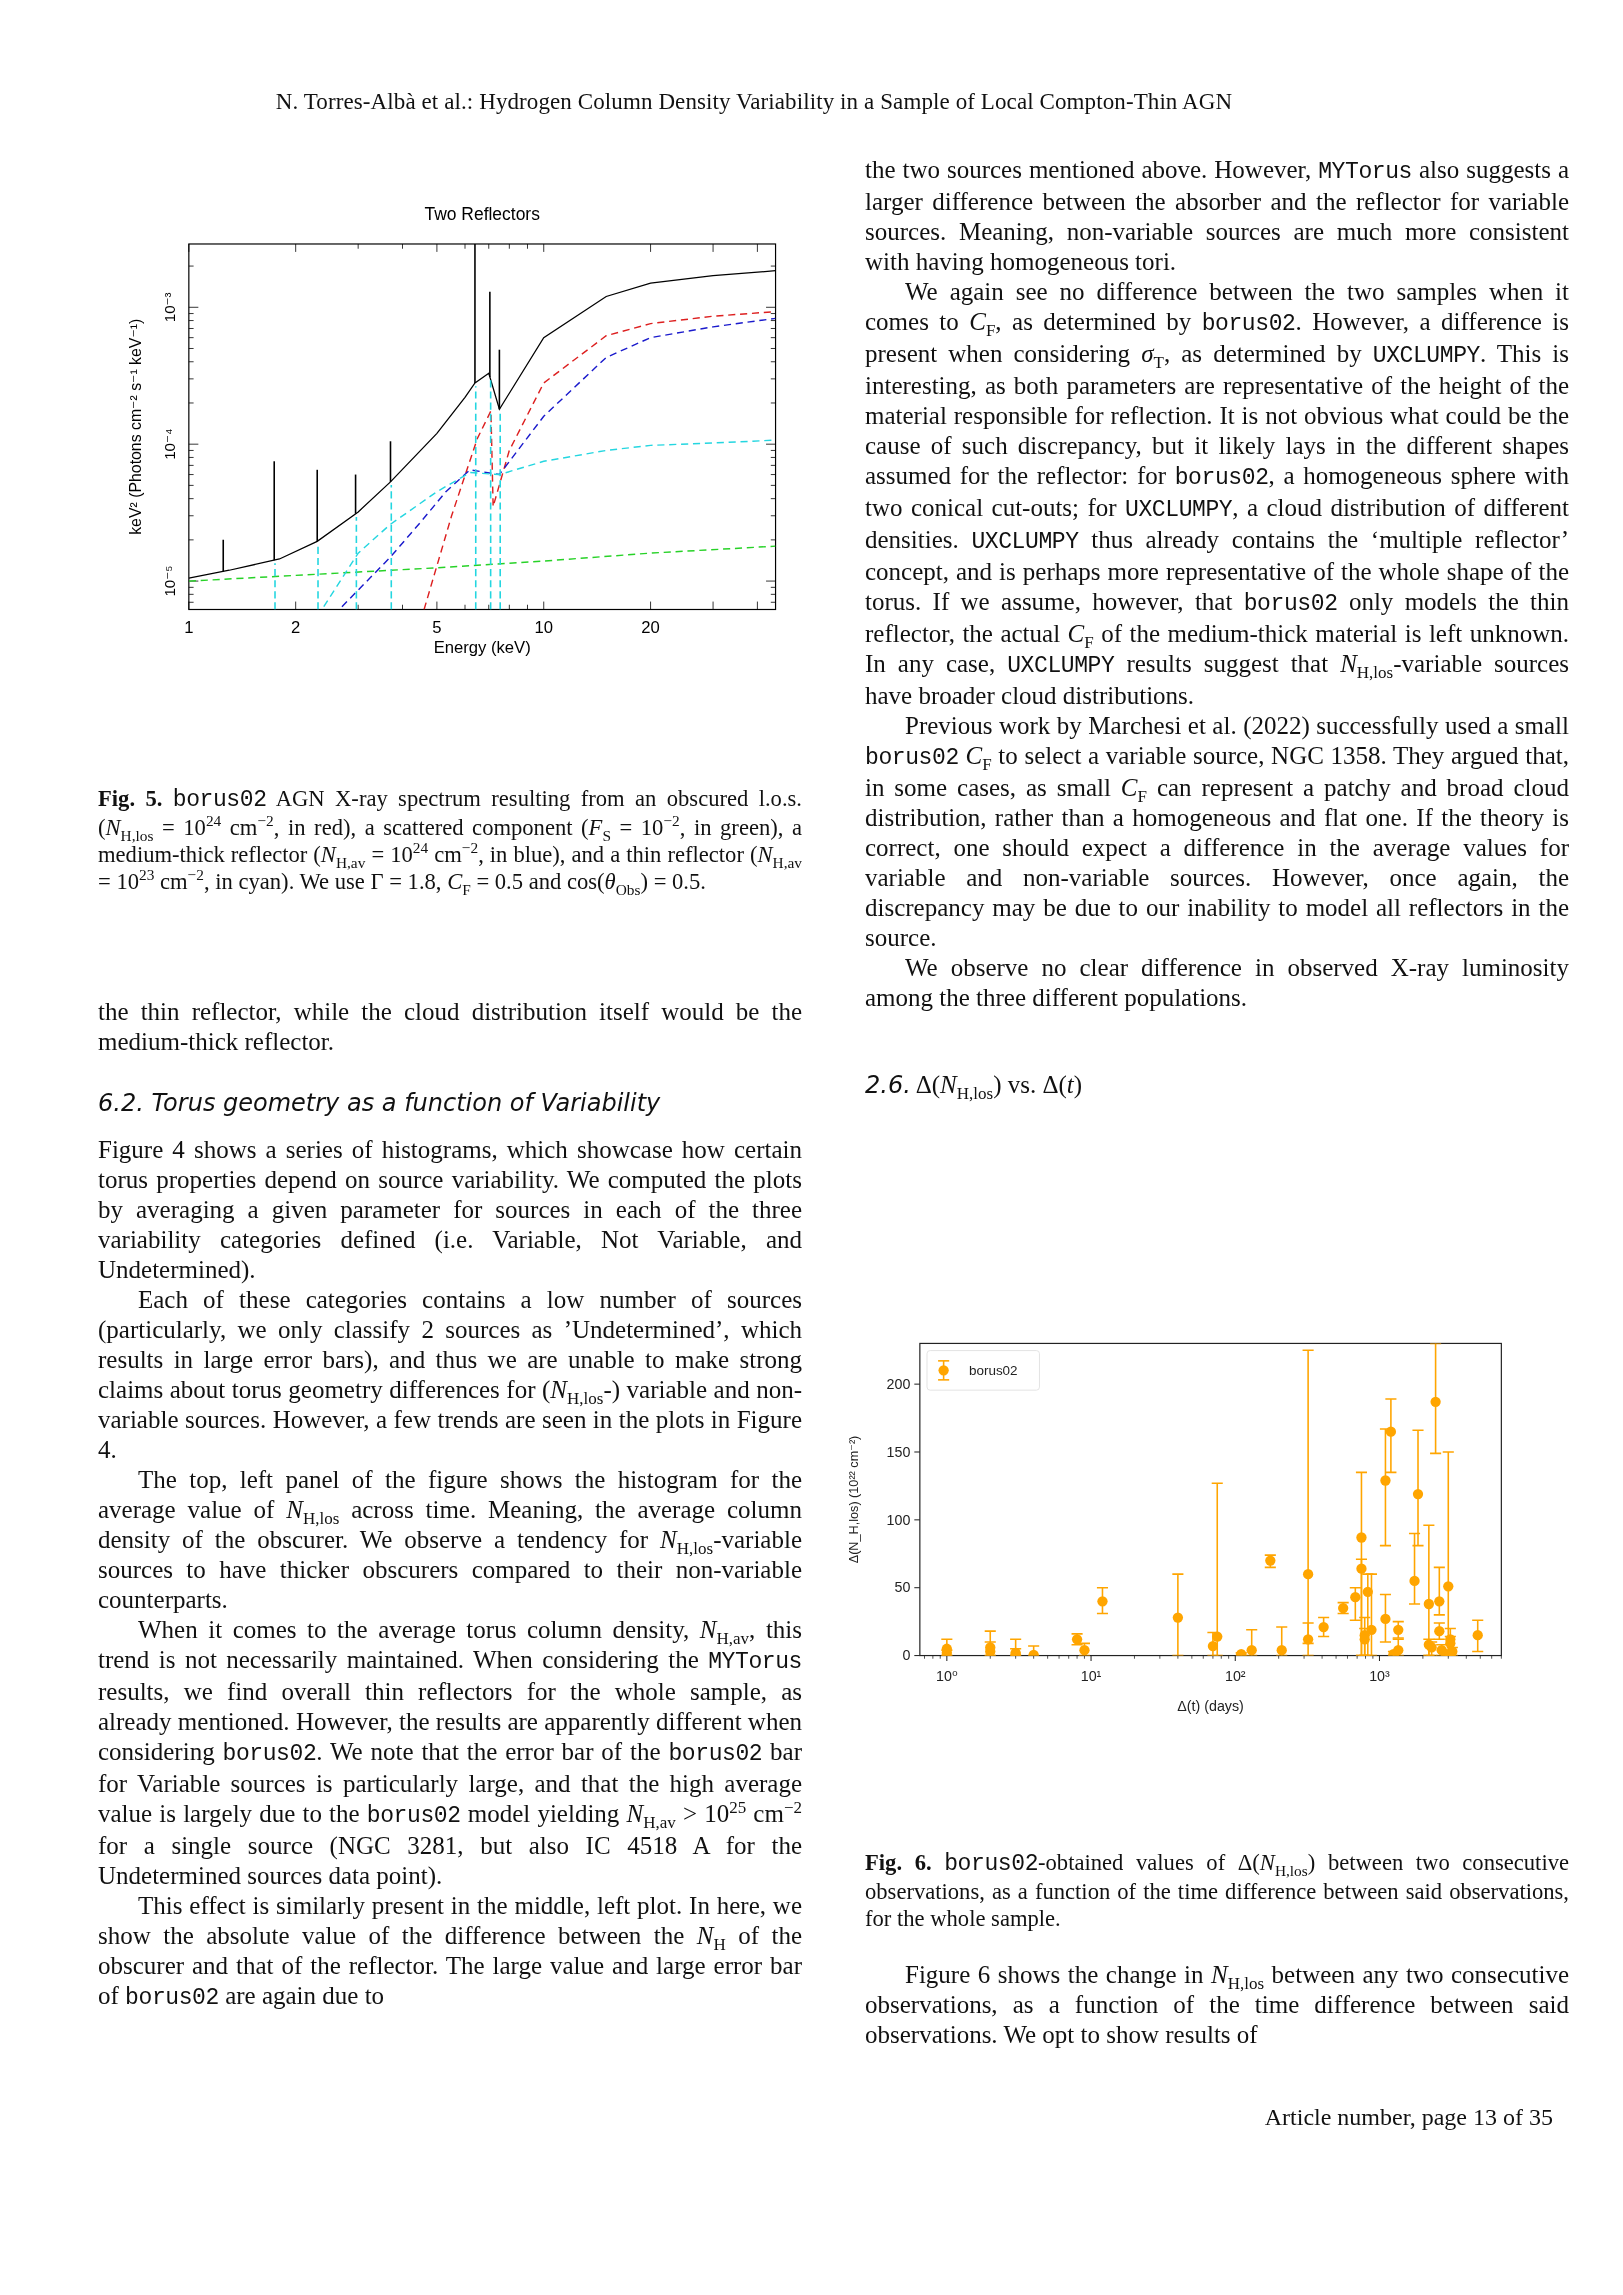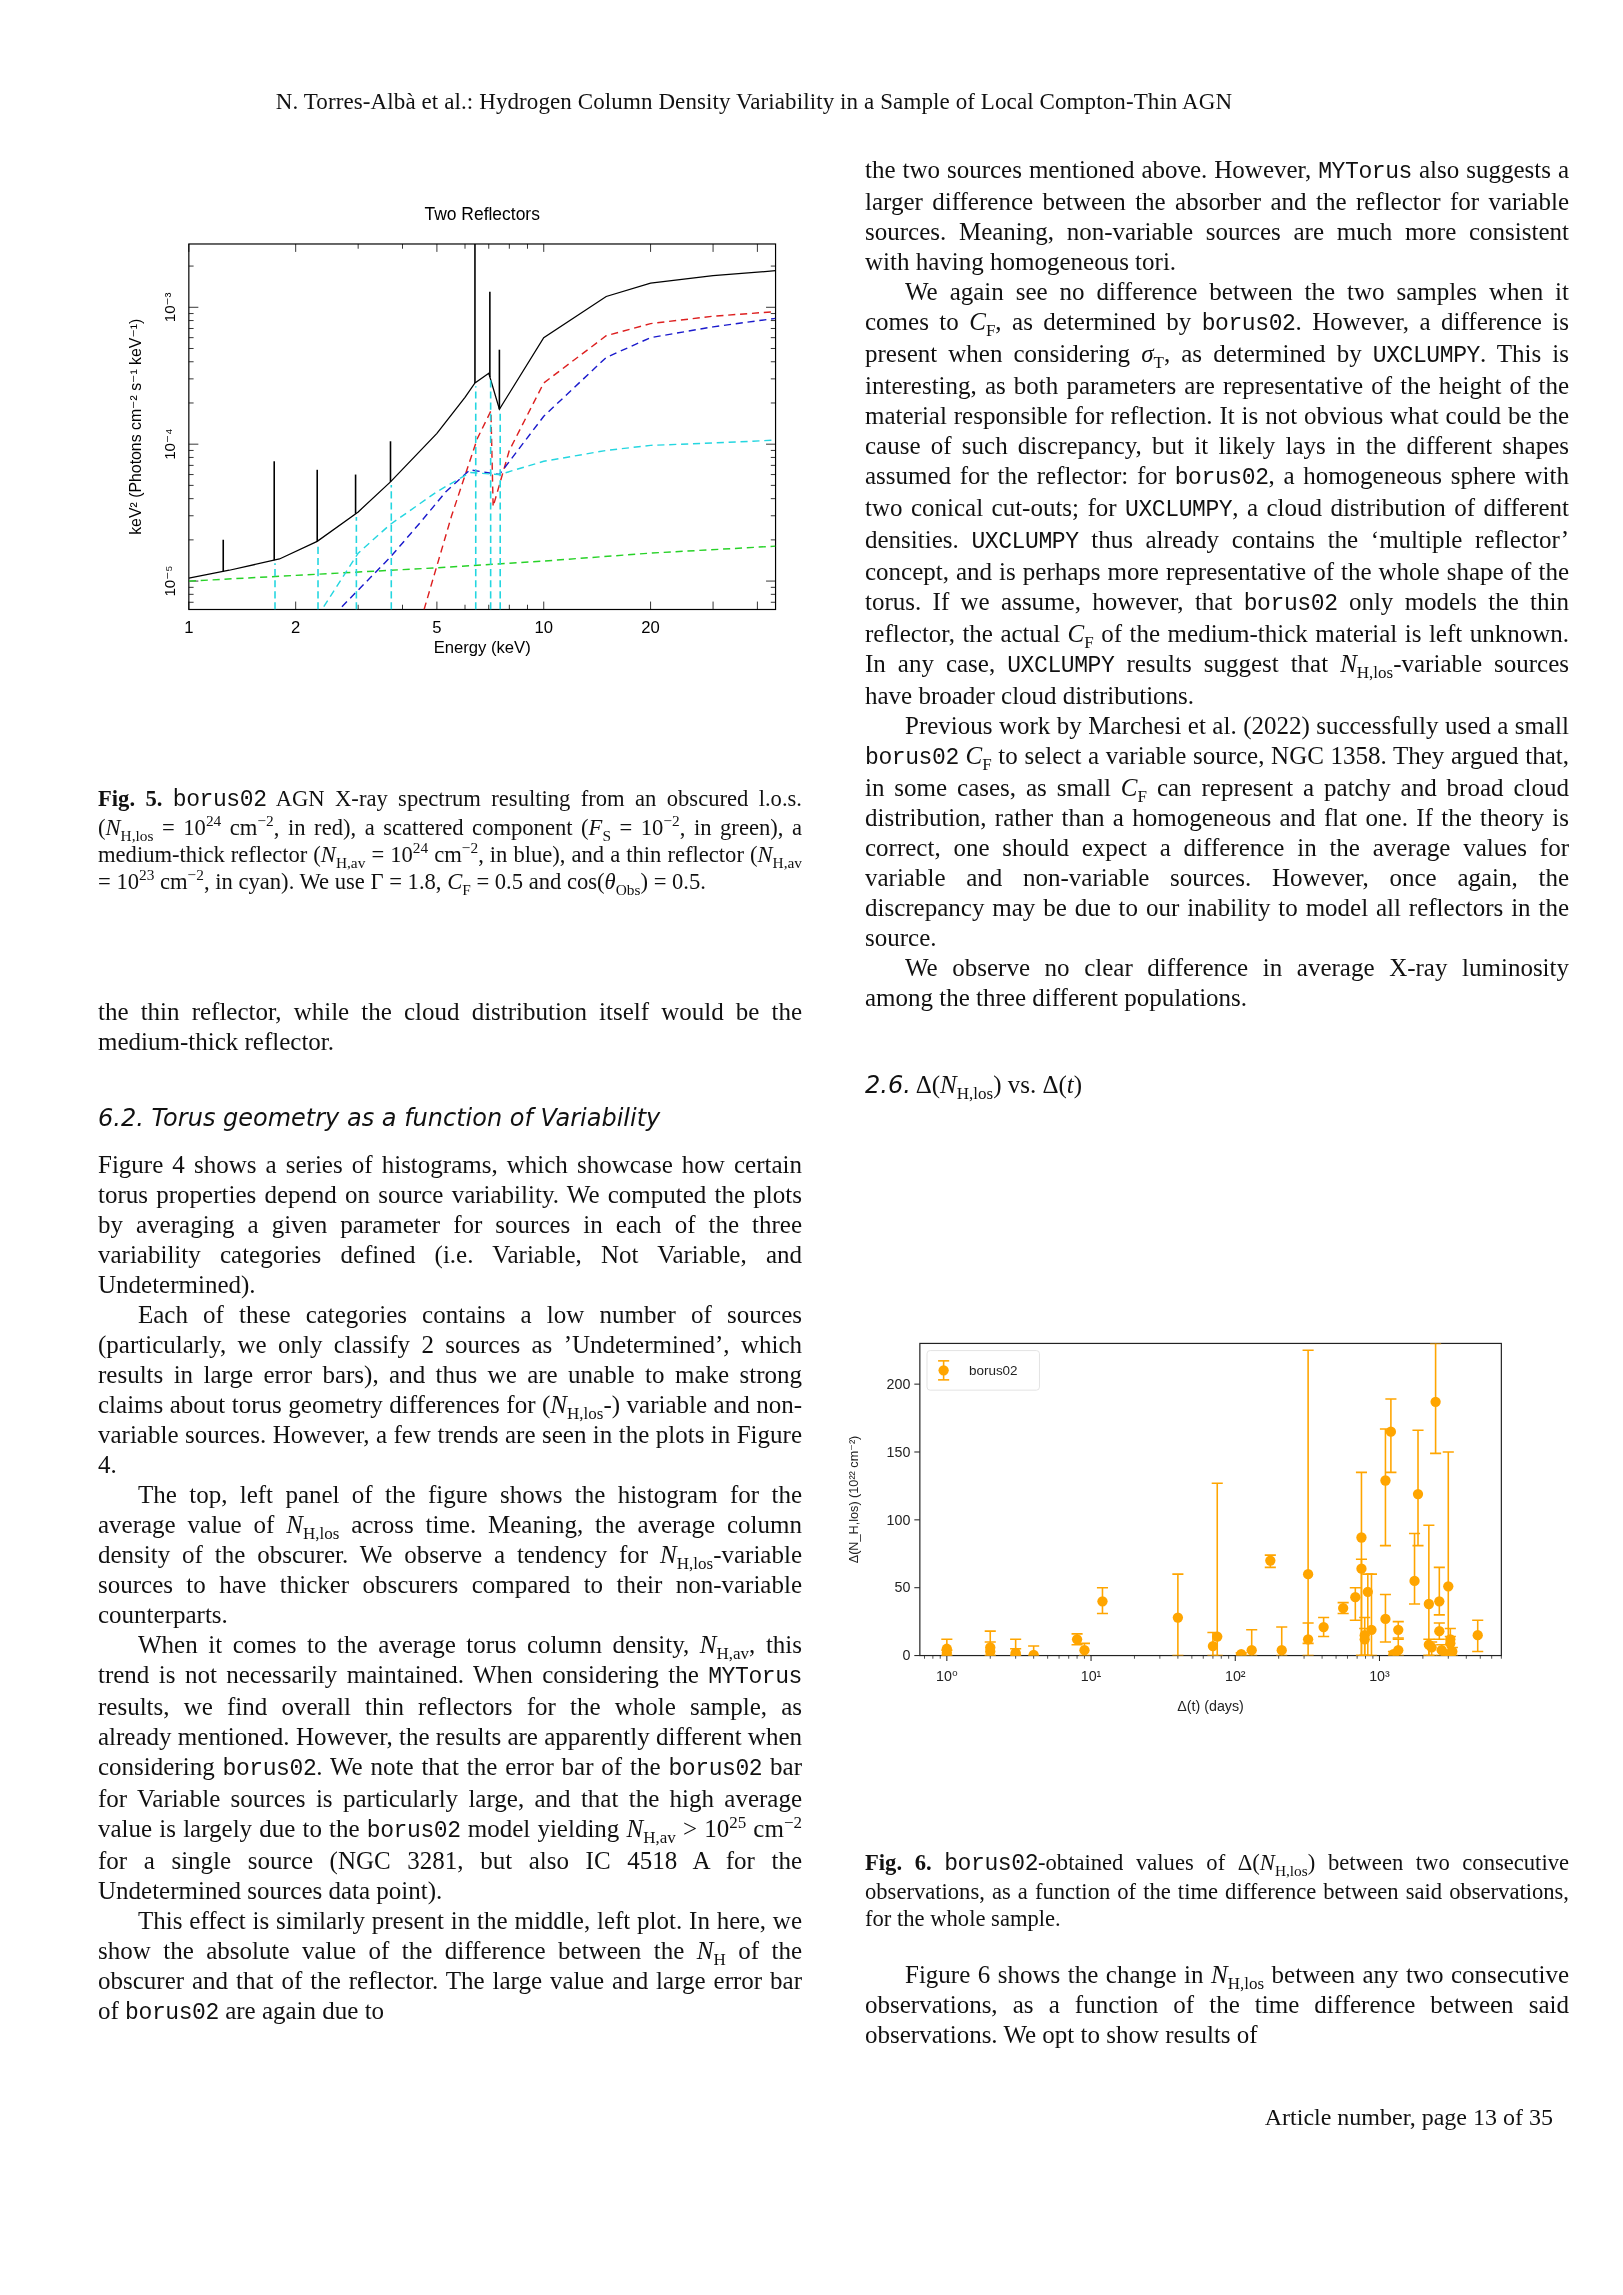--- a/index.html
+++ b/index.html
@@ -154,42 +154,42 @@
 <div class="col col-left caption" style="top:785px;">
   <p class="p">
     <b>Fig. 5.</b>
     <span class="mono">borus02</span><span> AGN X-ray spectrum resulting from an obscured l.o.s. (</span><i class="m">N</i><sub>H,los</sub><span> = 10</span><sup>24</sup><span> cm</span><sup>−2</sup><span>, in red), a scattered component (</span><i class="m">F</i><sub>S</sub><span> = 10</span><sup>−2</sup><span>, in green), a medium-thick reflector (</span><i class="m">N</i><sub>H,av</sub><span> = 10</span><sup>24</sup><span> cm</span><sup>−2</sup><span>, in blue), and a thin reflector (</span><i class="m">N</i><sub>H,av</sub><span> = 10</span><sup>23</sup><span> cm</span><sup>−2</sup><span>, in cyan). We use Γ = 1.8, </span><i class="m">C</i><sub>F</sub><span> = 0.5 and cos(</span><i class="m">θ</i><sub>Obs</sub><span>) = 0.5.</span>
   </p>
 </div>
 
 <div class="col col-left" style="top:997px;">
   <p class="p">the thin reflector, while the cloud distribution itself would be the medium-thick reflector.</p>
 
-  <p class="sec-title" style="margin-top:46px; margin-bottom:17.4px;">6.2. Torus geometry as a function of Variability</p>
+  <p class="sec-title" style="margin-top:31px; margin-bottom:17.4px;">6.2. Torus geometry as a function of Variability</p>
 
   <p class="p">Figure 4 shows a series of histograms, which showcase how certain torus properties depend on source variability. We computed the plots by averaging a given parameter for sources in each of the three variability categories defined (i.e. Variable, Not Variable, and Undetermined).</p>
 
   <p class="p ind"><span>Each of these categories contains a low number of sources (particularly, we only classify 2 sources as ’Undetermined’, which results in large error bars), and thus we are unable to make strong claims about torus geometry differences for (</span><i class="m">N</i><sub>H,los</sub><span>-) variable and non-variable sources. However, a few trends are seen in the plots in Figure 4.</span></p>
 
   <p class="p ind"><span>The top, left panel of the figure shows the histogram for the average value of </span><i class="m">N</i><sub>H,los</sub><span> across time. Meaning, the average column density of the obscurer. We observe a tendency for </span><i class="m">N</i><sub>H,los</sub><span>-variable sources to have thicker obscurers compared to their non-variable counterparts.</span></p>
 
   <p class="p ind"><span>When it comes to the average torus column density, </span><i class="m">N</i><sub>H,av</sub><span>, this trend is not necessarily maintained. When considering the </span><span class="mono">MYTorus</span><span> results, we find overall thin reflectors for the whole sample, as already mentioned. However, the results are apparently different when considering </span><span class="mono">borus02</span><span>. We note that the error bar of the </span><span class="mono">borus02</span><span> bar for Variable sources is particularly large, and that the high average value is largely due to the </span><span class="mono">borus02</span><span> model yielding </span><i class="m">N</i><sub>H,av</sub><span> &gt; 10</span><sup>25</sup><span> cm</span><sup>−2</sup><span> for a single source (NGC 3281, but also IC 4518 A for the Undetermined sources data point).</span></p>
 
   <p class="p ind"><span>This effect is similarly present in the middle, left plot. In here, we show the absolute value of the difference between the </span><i class="m">N</i><sub>H</sub><span> of the obscurer and that of the reflector. The large value and large error bar of </span><span class="mono">borus02</span><span> are again due to</span></p>
 </div>
 
 <div class="col col-right" style="top:155px;">
   <p class="p"><span>the two sources mentioned above. However, </span><span class="mono">MYTorus</span><span> also suggests a larger difference between the absorber and the reflector for variable sources. Meaning, non-variable sources are much more consistent with having homogeneous tori.</span></p>
 
 
   <p class="p ind"><span>We again see no difference between the two samples when it comes to </span><i class="m">C</i><sub>F</sub><span>, as determined by </span><span class="mono">borus02</span><span>. However, a difference is present when considering </span><i class="m">σ</i><sub>T</sub><span>, as determined by </span><span class="mono">UXCLUMPY</span><span>. This is interesting, as both parameters are representative of the height of the material responsible for reflection. It is not obvious what could be the cause of such discrepancy, but it likely lays in the different shapes assumed for the reflector: for </span><span class="mono">borus02</span><span>, a homogeneous sphere with two conical cut-outs; for </span><span class="mono">UXCLUMPY</span><span>, a cloud distribution of different densities. </span><span class="mono">UXCLUMPY</span><span> thus already contains the ‘multiple reflector’ concept, and is perhaps more representative of the whole shape of the torus. If we assume, however, that </span><span class="mono">borus02</span><span> only models the thin reflector, the actual </span><i class="m">C</i><sub>F</sub><span> of the medium-thick material is left unknown. In any case, </span><span class="mono">UXCLUMPY</span><span> results suggest that </span><i class="m">N</i><sub>H,los</sub><span>-variable sources have broader cloud distributions.</span></p>
 
   <p class="p ind"><span>Previous work by Marchesi et al. (2022) successfully used a small </span><span class="mono">borus02</span> <i class="m">C</i><sub>F</sub><span> to select a variable source, NGC 1358. They argued that, in some cases, as small </span><i class="m">C</i><sub>F</sub><span> can represent a patchy and broad cloud distribution, rather than a homogeneous and flat one. If the theory is correct, one should expect a difference in the average values for variable and non-variable sources. However, once again, the discrepancy may be due to our inability to model all reflectors in the source.</span></p>
 
-  <p class="p ind">We observe no clear difference in average X-ray luminosity among the three different populations.</p>
+  <p class="p ind">We observe no clear difference in observed X-ray luminosity among the three different populations.</p>
 
   <p style="margin:57px 0 0 0; font-size:25px;"><span class="sec-title">2.6.</span><span> Δ(</span><i class="m">N</i><sub>H,los</sub><span>) vs. Δ(</span><i class="m">t</i><span>)</span></p>
 </div>
 
 <div class="fig" style="left:824px; top:1332px; width:713px; height:476px;">
   <svg id="fig6svg" width="713" height="476" viewBox="0 0 900 600" xmlns="http://www.w3.org/2000/svg">
       <rect x="121" y="14" width="734" height="394" fill="#fff" stroke="#222" stroke-width="1.5"></rect>
       <line x1="155.05637563935346" y1="408" x2="155.05637563935346" y2="415" stroke="#222" stroke-width="1.3"></line>
       <text x="155.05637563935346" y="440" text-anchor="middle" font-size="18" fill="#222">10⁰</text>
       <line x1="209.8544650543988" y1="408" x2="209.8544650543988" y2="412" stroke="#222"></line>

